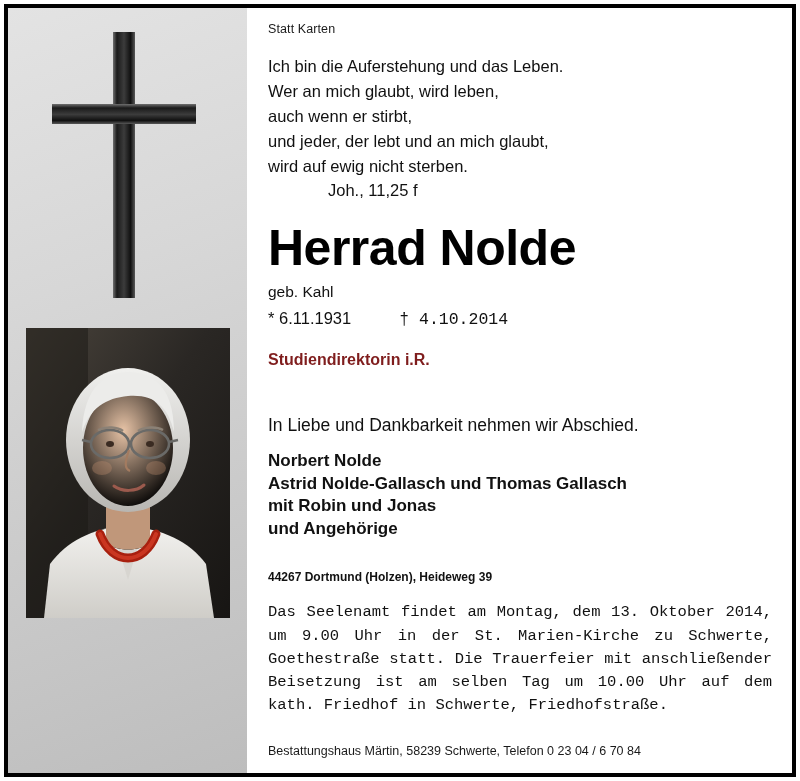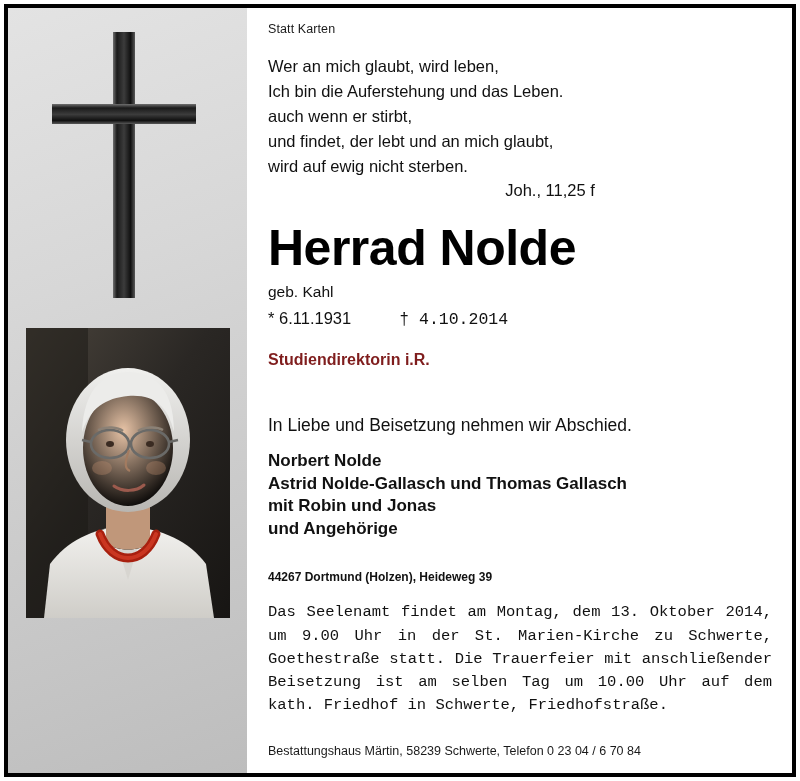--- a/index.html
+++ b/index.html
@@ -72,21 +72,21 @@
   .verse {
     font-size: 16.5px;
     color: #111111;
     line-height: 1.52;
     margin: 0;
   }
   .verse div { white-space: nowrap; }
   .verse-ref {
     font-size: 16.5px;
     color: #111111;
-    text-align: center;
+    text-align: left;
     margin: 2px 0 0 0;
     padding-left: 60px;
   }
   .name {
     font-size: 50px;
     font-weight: bold;
     color: #000000;
     letter-spacing: -0.5px;
     margin: 22px 0 0 0;
     line-height: 1.05;
@@ -235,40 +235,40 @@
           <ellipse cx="130" cy="140" rx="10" ry="7" fill="#c08f71" opacity="0.35"></ellipse>
         </svg>
       </div>
     </div>
 
     <div id="right-col">
 
       <p class="statt">Statt Karten</p>
 
       <div class="verse">
+        <div>Ich bin die Auferstehung und das Leben.</div>
         <div>Wer an mich glaubt, wird leben,</div>
-        <div>Ich bin die Auferstehung und das Leben.</div>
         <div>auch wenn er stirbt,</div>
-        <div>und findet, der lebt und an mich glaubt,</div>
+        <div>und jeder, der lebt und an mich glaubt,</div>
         <div>wird auf ewig nicht sterben.</div>
       </div>
 
       <p class="verse-ref">Joh., 11,25 f</p>
 
       <h1 class="name">Herrad Nolde</h1>
 
       <p class="born-name">geb. Kahl</p>
 
       <p class="dates">
         <span>* 6.11.1931</span><span class="death">† 4.10.2014</span>
       </p>
 
       <p class="profession">Studiendirektorin i.R.</p>
 
-      <p class="farewell">In Liebe und Beisetzung nehmen wir Abschied.</p>
+      <p class="farewell">In Liebe und Dankbarkeit nehmen wir Abschied.</p>
 
       <div class="family">
         <div>Norbert Nolde</div>
         <div>Astrid Nolde-Gallasch und Thomas Gallasch</div>
         <div>mit Robin und Jonas</div>
         <div>und Angehörige</div>
       </div>
 
       <p class="address">44267 Dortmund (Holzen), Heideweg 39</p>
 

